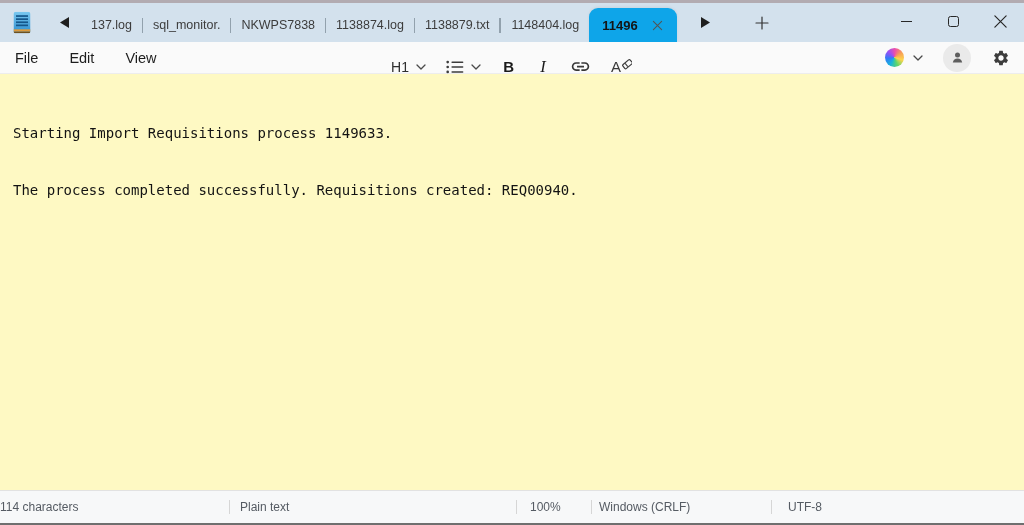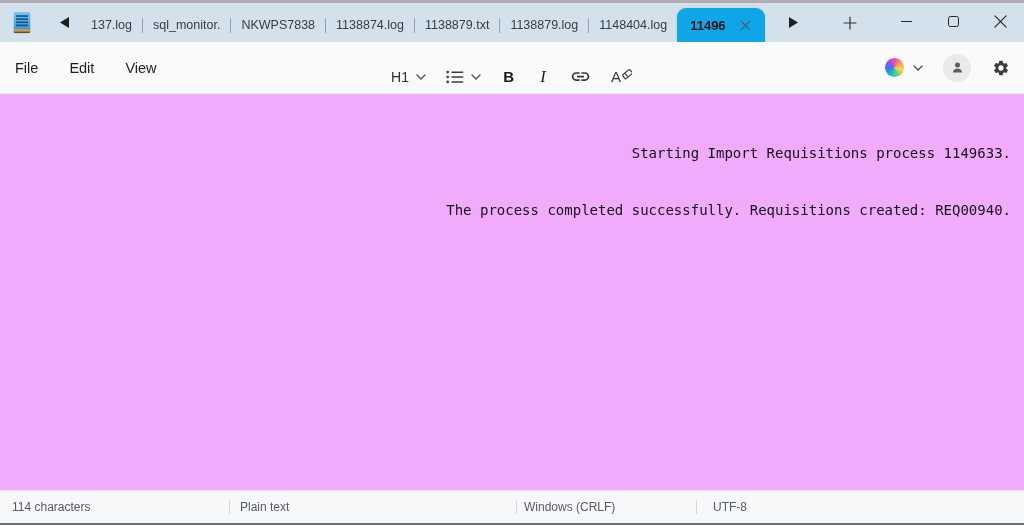--- a/index.html
+++ b/index.html
@@ -21,43 +21,43 @@
   .tab-sep { width:1px; height:15px; background:#92a1ad; align-self:center; flex:none; }
   .tab.active { background:#0ea5e9; border-radius:9px 9px 0 0; padding:0 8px 0 13px; font-size:13px; font-weight:bold; color:#141414; box-shadow:0 -1px 3px rgba(0,0,0,.06); }
   .tab-close { width:22px; height:22px; margin-left:9px; display:flex; align-items:center; justify-content:center; border:none; background:transparent; border-radius:4px; }
   .newtab-btn { align-self:center; width:32px; height:30px; margin-left:25px; display:flex; align-items:center; justify-content:center; background:transparent; border:none; }
   .window-controls { margin-left:auto; align-self:flex-start; display:flex; height:37px; }
   .win-btn { width:47px; height:37px; display:flex; align-items:center; justify-content:center; background:transparent; border:none; }
   .min-glyph { width:11px; height:1.4px; background:#272727; }
   .max-glyph { width:10.5px; height:10.5px; border:1.4px solid #272727; border-radius:2.5px; }
 
   
-  .menubar { height:52px; background:#fafafa; border-bottom:1px solid #ededed; display:flex; align-items:center; position:relative; flex:none; }
+  .menubar { height:32px; background:#fafafa; border-bottom:1px solid #ededed; display:flex; align-items:center; position:relative; flex:none; }
   .menus { display:flex; gap:31px; padding-left:15px; }
   .menu-item { font-size:14.5px; color:#1d1d1d; background:transparent; border:none; font-family:inherit; }
   .fmt-group { position:absolute; left:391px; top:9px; height:100%; display:flex; align-items:center; gap:20px; }
   .fmt-btn { display:flex; align-items:center; gap:7px; background:transparent; border:none; color:#2e2e2e; font-family:inherit; }
   .fmt-heading { font-size:14px; letter-spacing:.2px; }
   .fmt-bold { font-size:15px; font-weight:bold; color:#1a1a1a; padding:0 2px; }
   .fmt-italic { font-family:"Liberation Serif", serif; font-style:italic; font-size:16.5px; color:#1a1a1a; padding:0 4px; }
   .right-group { position:absolute; right:10px; top:0; height:100%; display:flex; align-items:center; }
   .copilot-btn { display:flex; align-items:center; gap:9px; background:transparent; border:none; margin-right:20px; }
   .copilot-circle { width:19px; height:19px; border-radius:50%; background:conic-gradient(from 210deg,#19b5d9,#2f7df6,#9a4ef5,#ee4fa8,#f7a055,#ffd44d,#5fd66a,#19b5d9); }
   .avatar-btn { width:28px; height:28px; border-radius:50%; background:#eaeaea; border:none; display:flex; align-items:center; justify-content:center; margin-right:21px; }
   .gear-btn { background:transparent; border:none; display:flex; align-items:center; justify-content:center; margin-right:4px; }
 
   
-  .editor { flex:1; background:#f0abfc; padding:12px 13px; font-family:"DejaVu Sans Mono", "Liberation Mono", monospace; font-size:14px; line-height:19px; color:#131313; white-space:pre; overflow:hidden;text-align:right; }
+  .editor { flex:1; background:#fef9c3; padding:12px 13px; font-family:"DejaVu Sans Mono", "Liberation Mono", monospace; font-size:14px; line-height:19px; color:#131313; white-space:pre; overflow:hidden; }
 
   
   .statusbar { height:35px; flex:none; background:#f7f8f9; border-top:1px solid #e2e2e2; border-bottom:2px solid #6f6f6f; display:flex; align-items:stretch; font-size:12px; color:#555b63; }
   .status-cell { position:relative; display:flex; align-items:center; }
   .status-cell + .status-cell::before { content:""; position:absolute; left:0; top:50%; transform:translateY(-50%); width:1px; height:14px; background:#d6d6d6; }
   .sc1 { width:101px; padding-left:22px; }
-  .sc2 { width:229px; padding-left:12px; }
+  .sc2 { width:229px; }
   .sc3 { width:287px; padding-left:11px; }
   .sc4 { width:75px;  padding-left:14px; }
   .sc5 { width:180px; padding-left:8px; }
   .sc6 { flex:1;      padding-left:17px; }
 </style>
 </head>
 <body>
 
 <div class="window">
 
@@ -110,23 +110,20 @@
         </div>
       <span class="tab-sep"></span>
       <div class="tab">
           <span>1138874.log</span>
         </div>
       <span class="tab-sep"></span>
       <div class="tab">
           <span>1138879.txt</span>
         </div>
       <span class="tab-sep"></span>
-      <div class="tab">
-          <span>1138879.log</span>
-        </div>
       <span class="tab-sep"></span>
       <div class="tab">
           <span>1148404.log</span>
         </div>
       <div class="tab active">
         <span>11496</span>
         <button class="tab-close">
           <span style="display:flex;">
             <svg width="11" height="11" viewBox="0 0 12 12">
                 <path d="M1.5 1.5 L10.5 10.5 M10.5 1.5 L1.5 10.5" stroke="#545454" stroke-width="1.15" stroke-linecap="round"></path>
@@ -258,17 +255,18 @@
   </div>
 
   <div class="editor">
     <div>Starting Import Requisitions process 1149633.</div>
     <div>The process completed successfully. Requisitions created: REQ00940.</div>
   </div>
 
   <div class="statusbar">
     <div class="status-cell sc2">114 characters</div>
     <div class="status-cell sc3">Plain text</div>
+    <div class="status-cell sc4">100%</div>
     <div class="status-cell sc5">Windows (CRLF)</div>
     <div class="status-cell sc6">UTF-8</div>
   </div>
 
 </div>
 
 </body></html>

